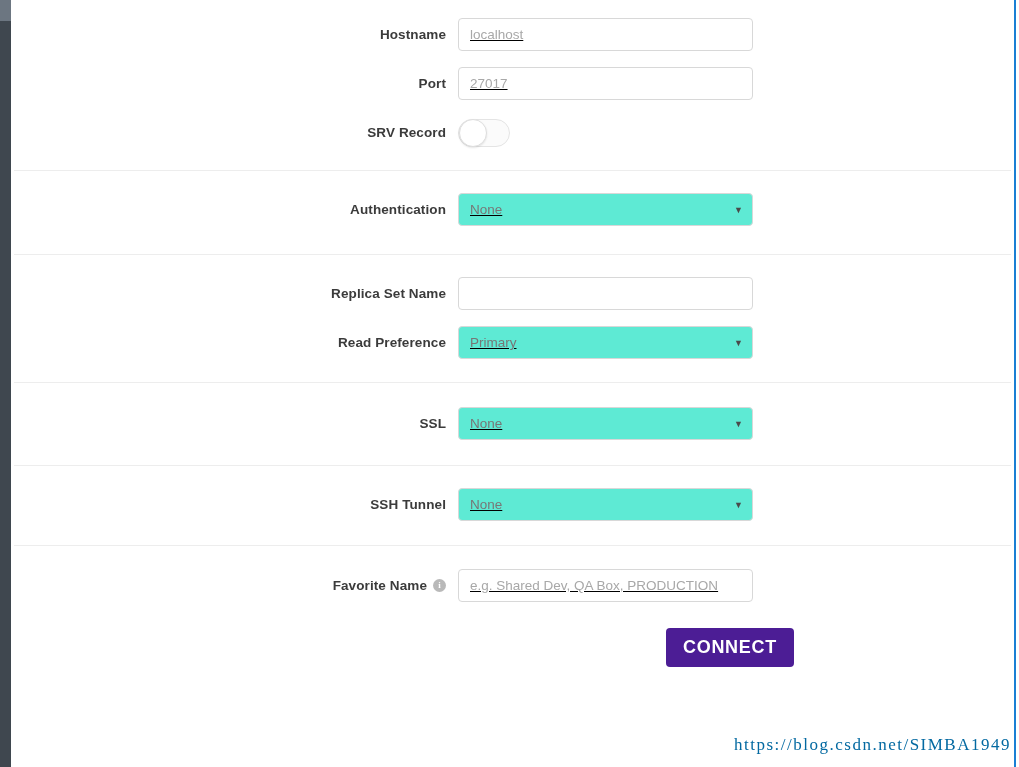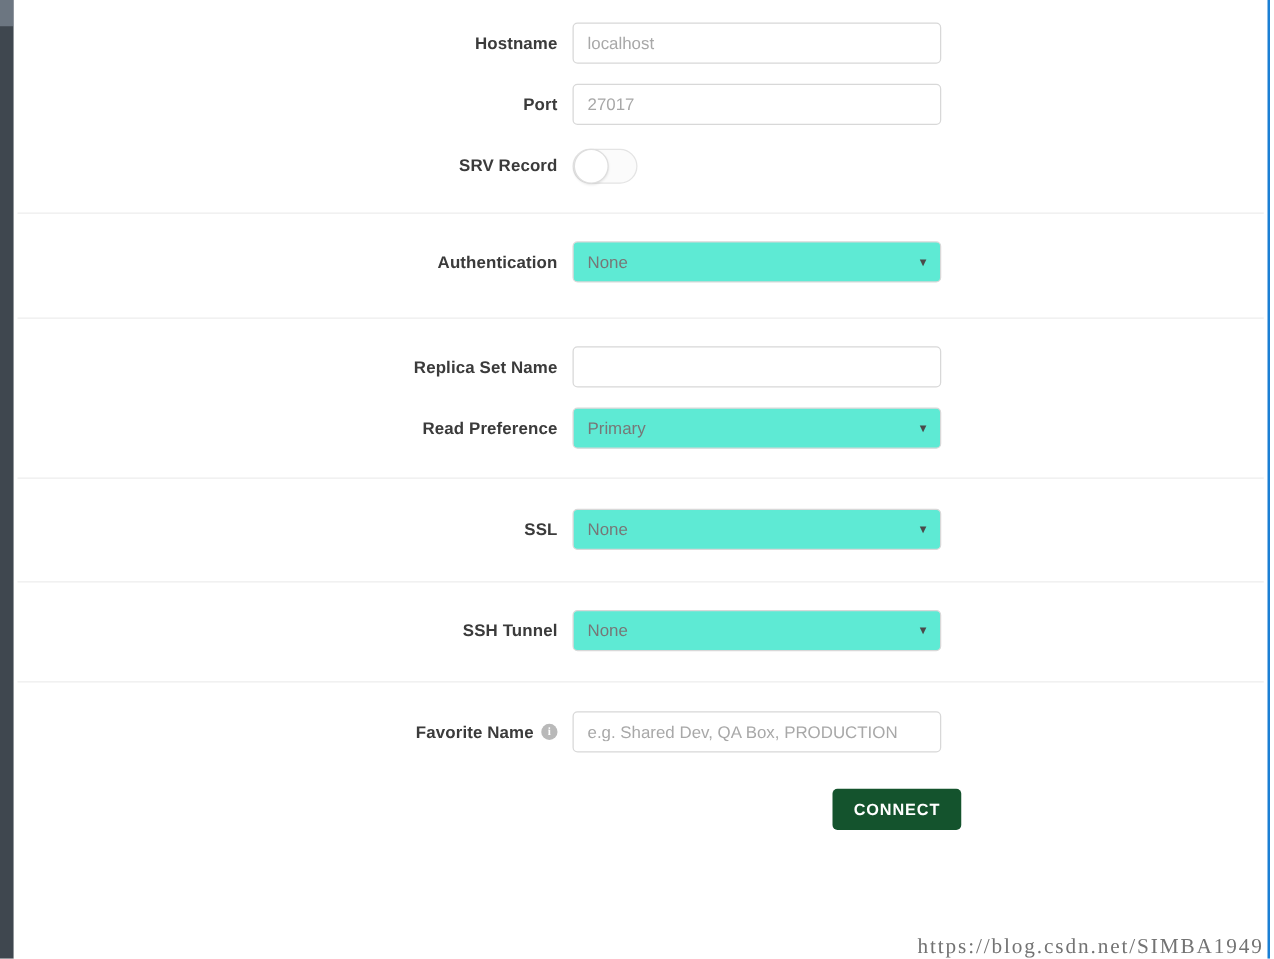--- a/index.html
+++ b/index.html
@@ -100,20 +100,21 @@
     text-align: center;
     font-style: normal;
     font-family: "Liberation Serif", serif;
     flex: 0 0 auto;
   }
 
   .row-control {
     flex: 1 1 auto;
     display: flex;
     align-items: flex-start;
+    text-decoration: underline;
   }
 
   .text-input {
     width: 295px;
     height: 33px;
     box-sizing: border-box;
     border: 1px solid #d8d8d8;
     border-radius: 4px;
     padding: 0 11px;
     font-size: 13.5px;
@@ -186,40 +187,40 @@
     width: 444px;
     flex: 0 0 auto;
   }
   .connect-area {
     flex: 1 1 auto;
     display: flex;
     justify-content: flex-start;
     padding-left: 208px;
   }
   .connect-button {
-    background: #14532d;
+    background: #4c1d95;
     color: #ffffff;
     border: none;
     border-radius: 4px;
-    font-size: 13px;
+    font-size: 18px;
     font-weight: bold;
     letter-spacing: 0.7px;
     padding: 9px 17px;
     font-family: "Liberation Sans", sans-serif;
     cursor: pointer;
   }
 
   
   .watermark {
     position: absolute;
     right: 8px;
-    bottom: 0;
+    bottom: 12px;
     font-family: "Liberation Serif", serif;
     font-size: 17px;
-    color: #737373;
+    color: #0369a1;
     letter-spacing: 1.5px;
     white-space: nowrap;
     user-select: none;
   }
 </style>
 </head>
 <body>
 
 <div class="app-frame">
 

